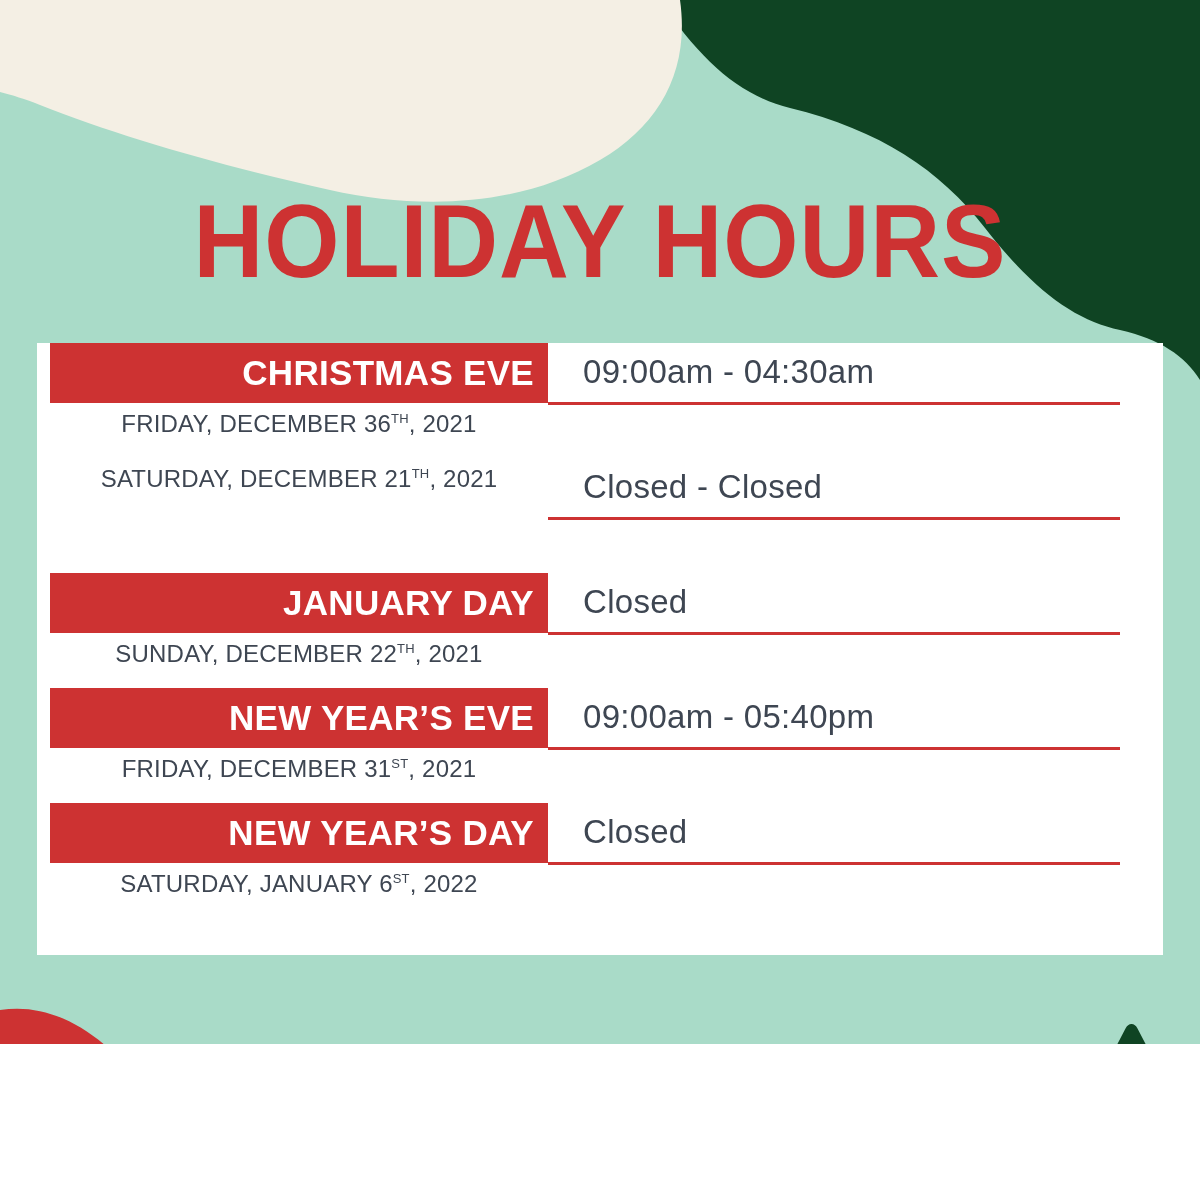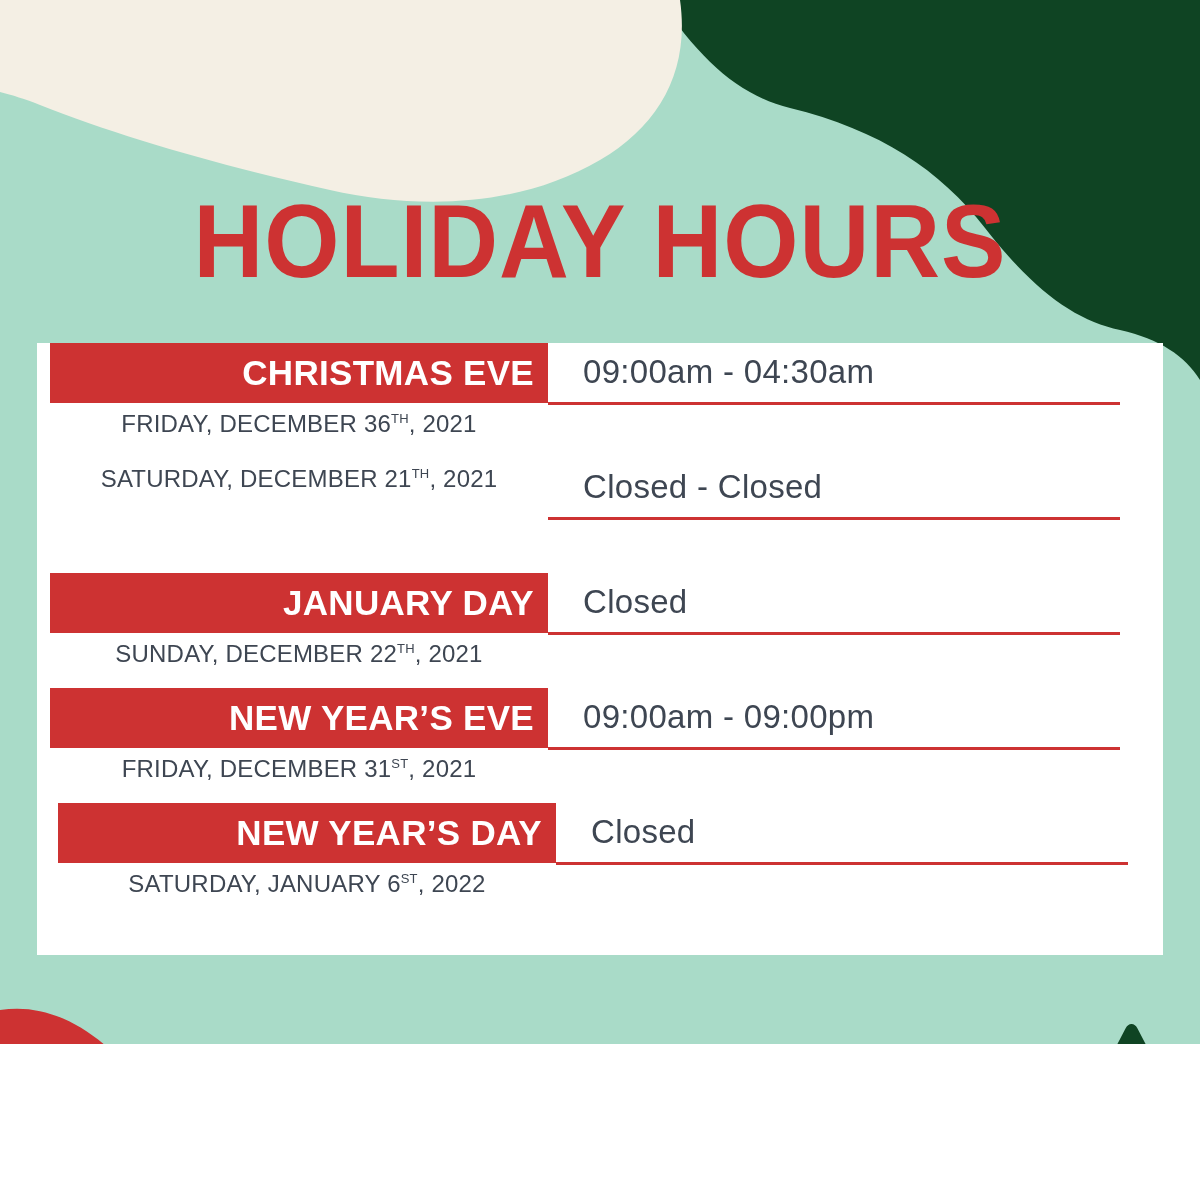--- a/index.html
+++ b/index.html
@@ -56,21 +56,21 @@
     position: absolute;
     left: 0;
     top: 0;
     width: 1126px;
   }
 
   .row {
     position: relative;
     height: 115px;
   }
-  .row.last { height: 122px; margin-left: 8px; }
+  .row.last { height: 122px; }
 
   
   .row-left {
     position: absolute;
     left: 13px;
     top: 0;
     width: 498px;
   }
   .banner {
     height: 60px;
@@ -214,21 +214,21 @@
           </div>
         </div>
         <div class="row">
           <div class="row-left">
             <div class="banner">
               <span class="banner-label">NEW YEAR’S EVE</span>
             </div>
             <div class="date"><span>FRIDAY, DECEMBER 31</span><sup>ST</sup><span>, 2021</span></div>
           </div>
           <div class="row-right">
-            <div class="hours">09:00am - 09:00pm</div>
+            <div class="hours">09:00am - 05:40pm</div>
             <div class="rule"></div>
           </div>
         </div>
         <div class="row last">
           <div class="row-left">
             <div class="banner">
               <span class="banner-label">NEW YEAR’S DAY</span>
             </div>
             <div class="date"><span>SATURDAY, JANUARY 6</span><sup>ST</sup><span>, 2022</span></div>
           </div>

